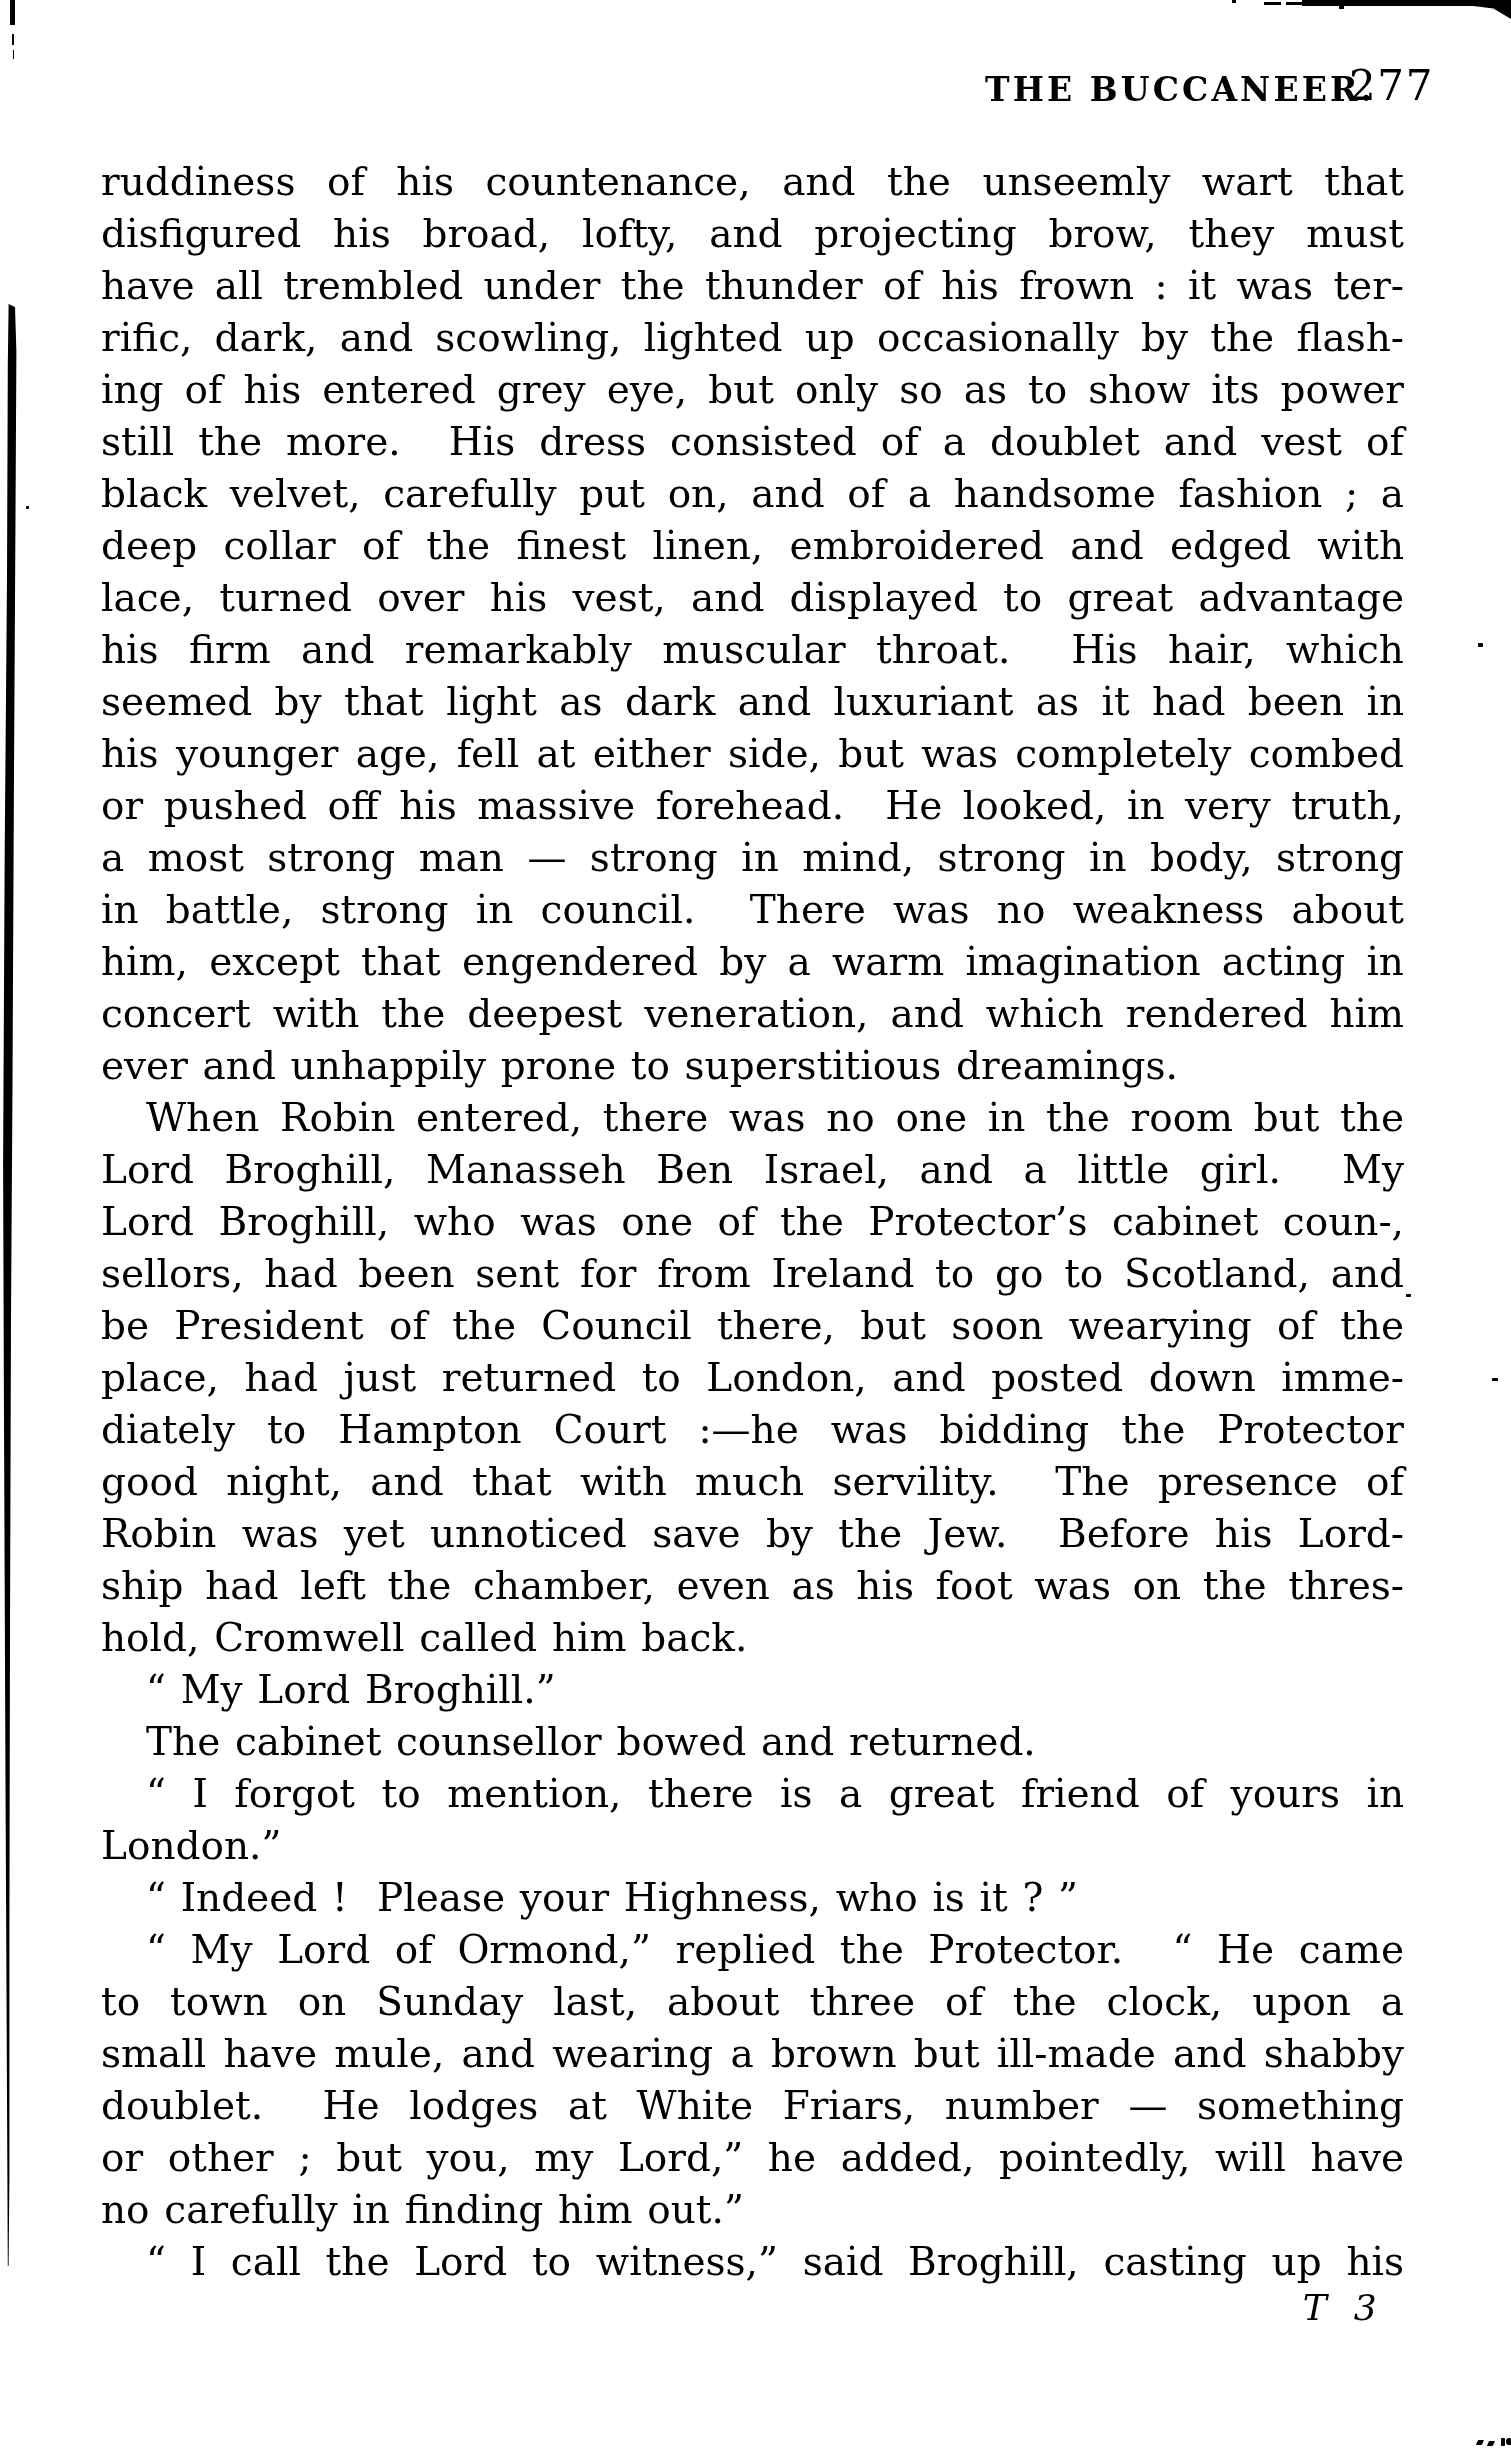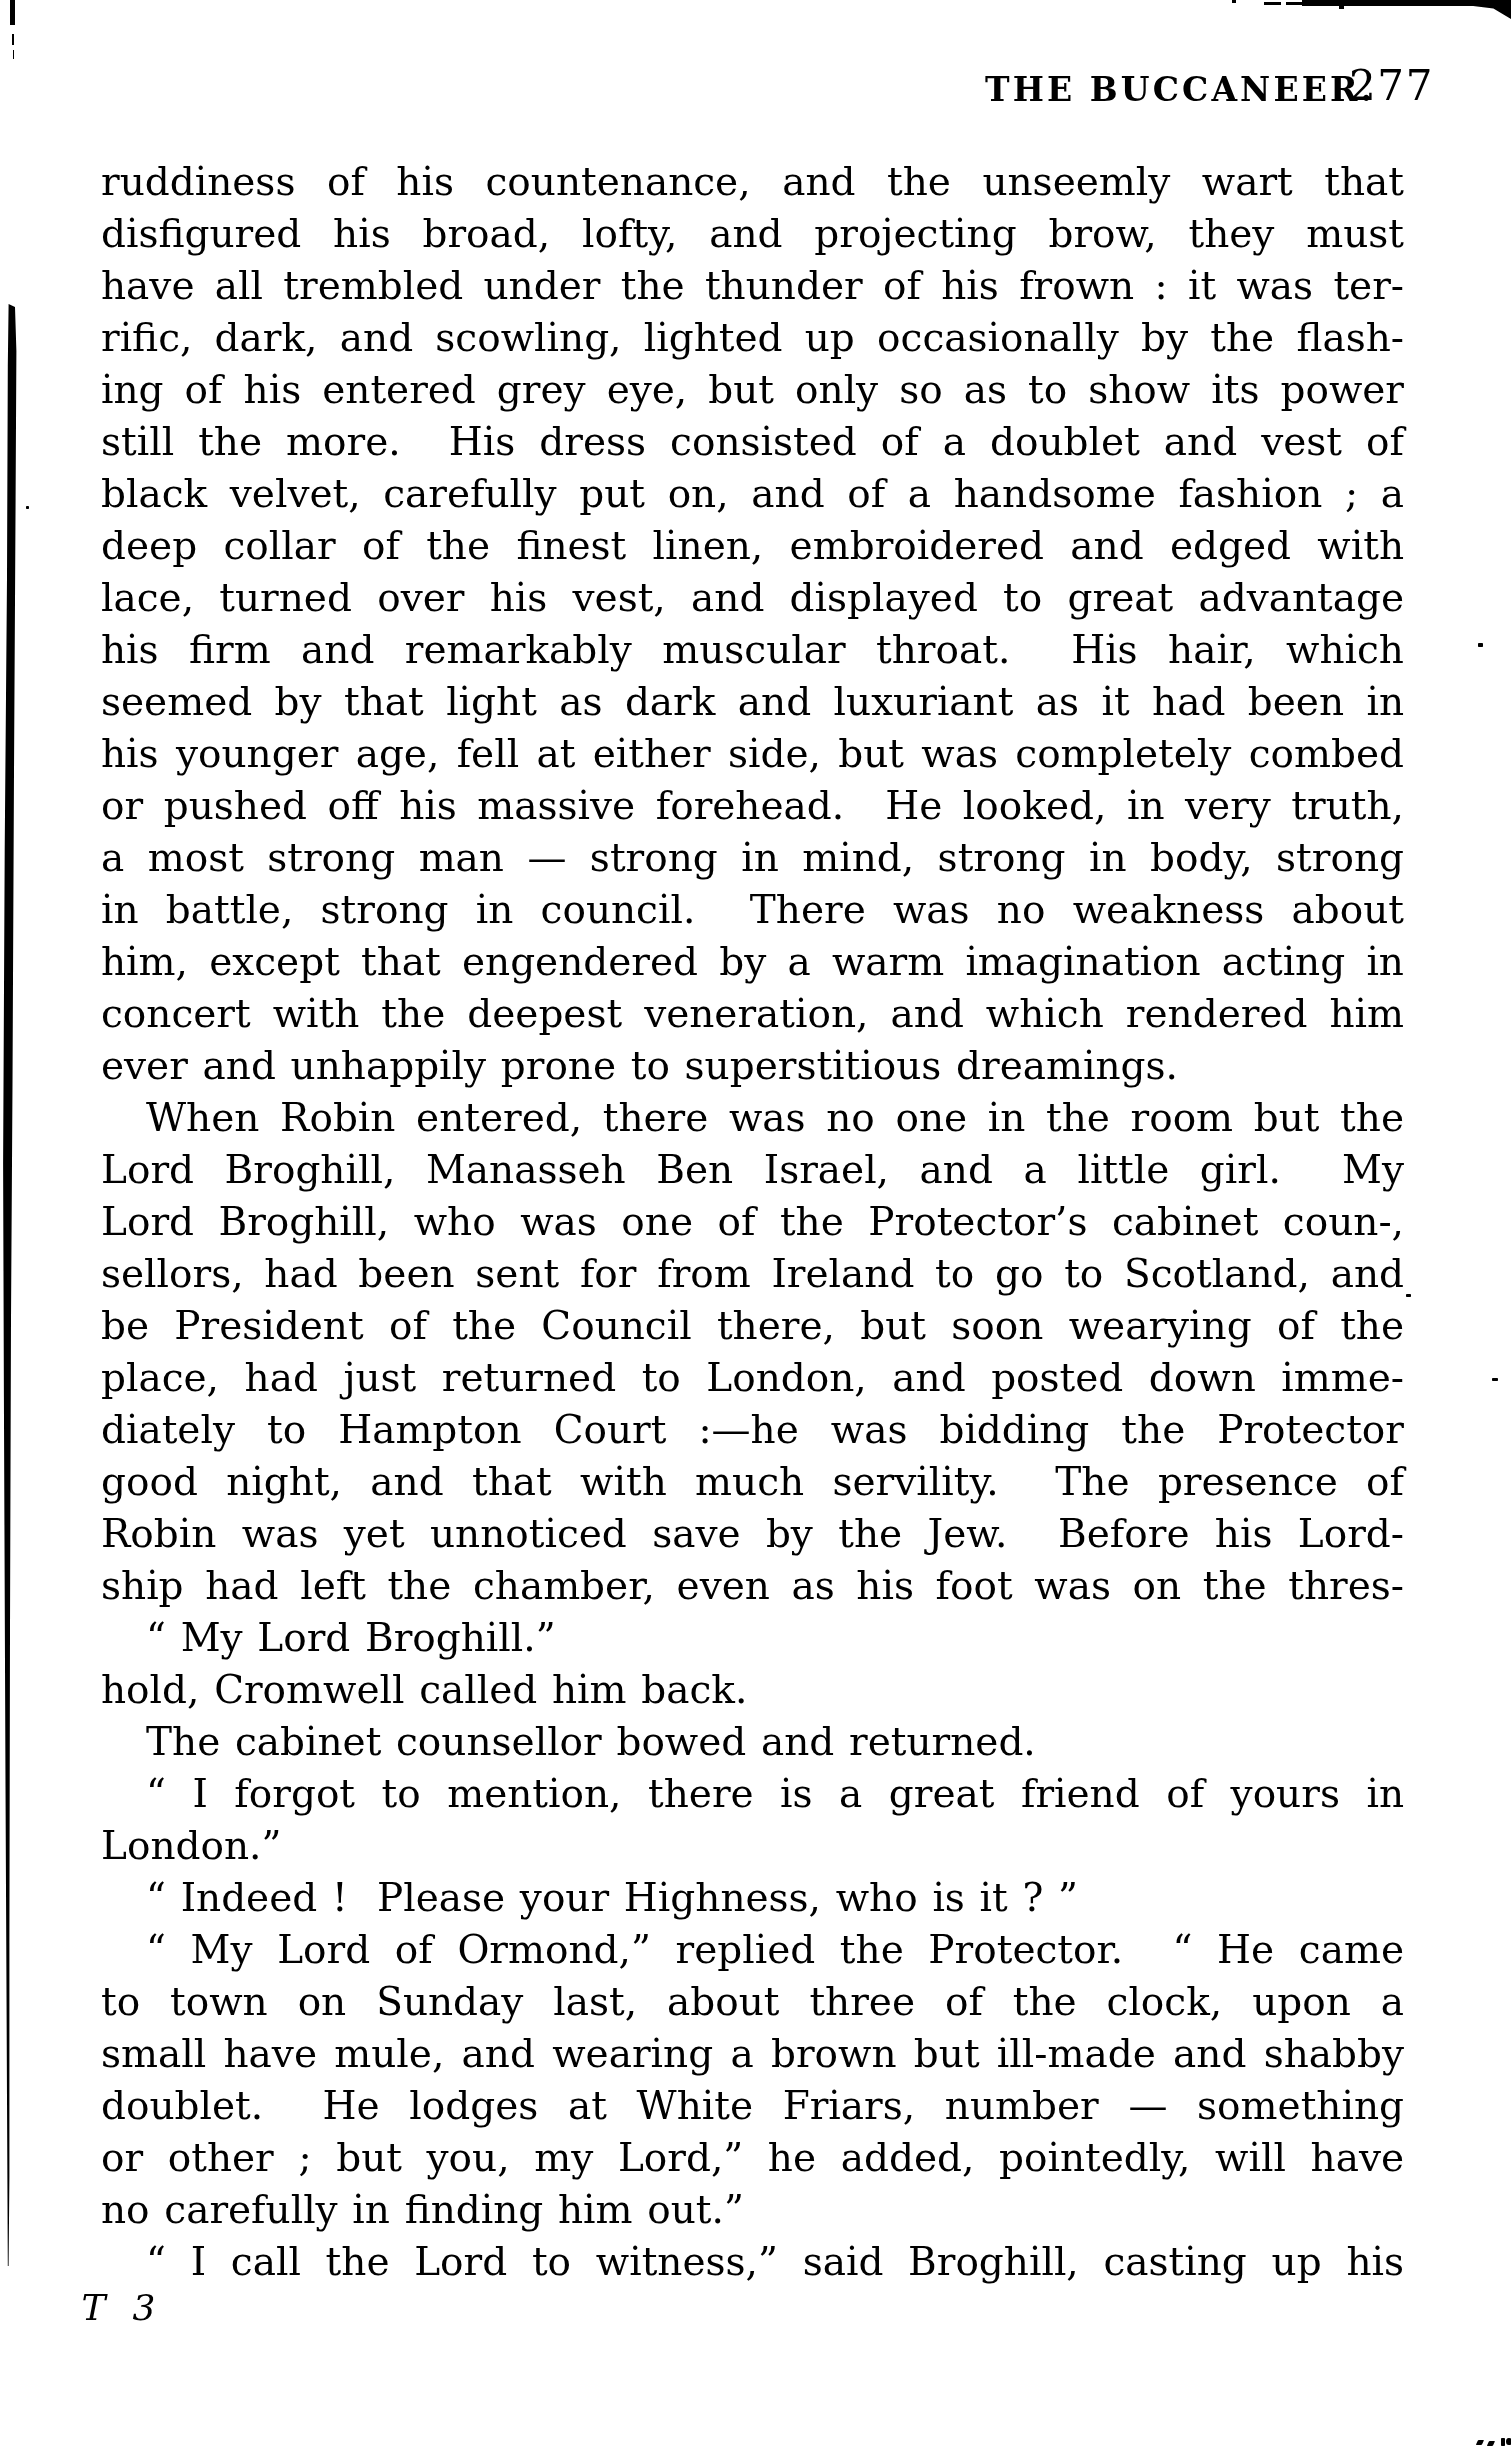--- a/index.html
+++ b/index.html
@@ -54,21 +54,21 @@
     text-align: left;
     text-align-last: left;
     white-space: normal;
   }
   .line.indent { padding-left: 45px; }
 
   
   #signature {
     position: absolute;
     left: 101px; top: 2287px; width: 1303px;
-    text-align: left;
+    text-align: right;
     font-size: 36px;
     font-style: italic;
     letter-spacing: 7.8px;
     transform: translateX(-19.5px);
   }
 
   
   .artifact { position: absolute; background: #000; }
 
   #left-bar {
@@ -137,22 +137,22 @@
       <div class="line indent">When Robin entered, there was no one in the room but the</div>
       <div class="line">Lord Broghill, Manasseh Ben Israel, and a little girl.&nbsp; My</div>
       <div class="line">Lord Broghill, who was one of the Protector’s cabinet coun-,</div>
       <div class="line">sellors, had been sent for from Ireland to go to Scotland, and</div>
       <div class="line">be President of the Council there, but soon wearying of the</div>
       <div class="line">place, had just returned to London, and posted down imme-</div>
       <div class="line">diately to Hampton Court :—he was bidding the Protector</div>
       <div class="line">good night, and that with much servility.&nbsp; The presence of</div>
       <div class="line">Robin was yet unnoticed save by the Jew.&nbsp; Before his Lord-</div>
       <div class="line">ship had left the chamber, even as his foot was on the thres-</div>
+      <div class="line last">hold, Cromwell called him back.</div>
       <div class="line indent last">“ My Lord Broghill.”</div>
-      <div class="line last">hold, Cromwell called him back.</div>
       <div class="line indent last">The cabinet counsellor bowed and returned.</div>
       <div class="line indent">“ I forgot to mention, there is a great friend of yours in</div>
       <div class="line last">London.”</div>
       <div class="line indent last">“ Indeed !&nbsp; Please your Highness, who is it ? ”</div>
       <div class="line indent">“ My Lord of Ormond,” replied the Protector.&nbsp; “ He came</div>
       <div class="line">to town on Sunday last, about three of the clock, upon a</div>
       <div class="line">small have mule, and wearing a brown but ill-made and shabby</div>
       <div class="line">doublet.&nbsp; He lodges at White Friars, number — something</div>
       <div class="line">or other ; but you, my Lord,” he added, pointedly, will have</div>
       <div class="line last">no carefully in finding him out.”</div>

